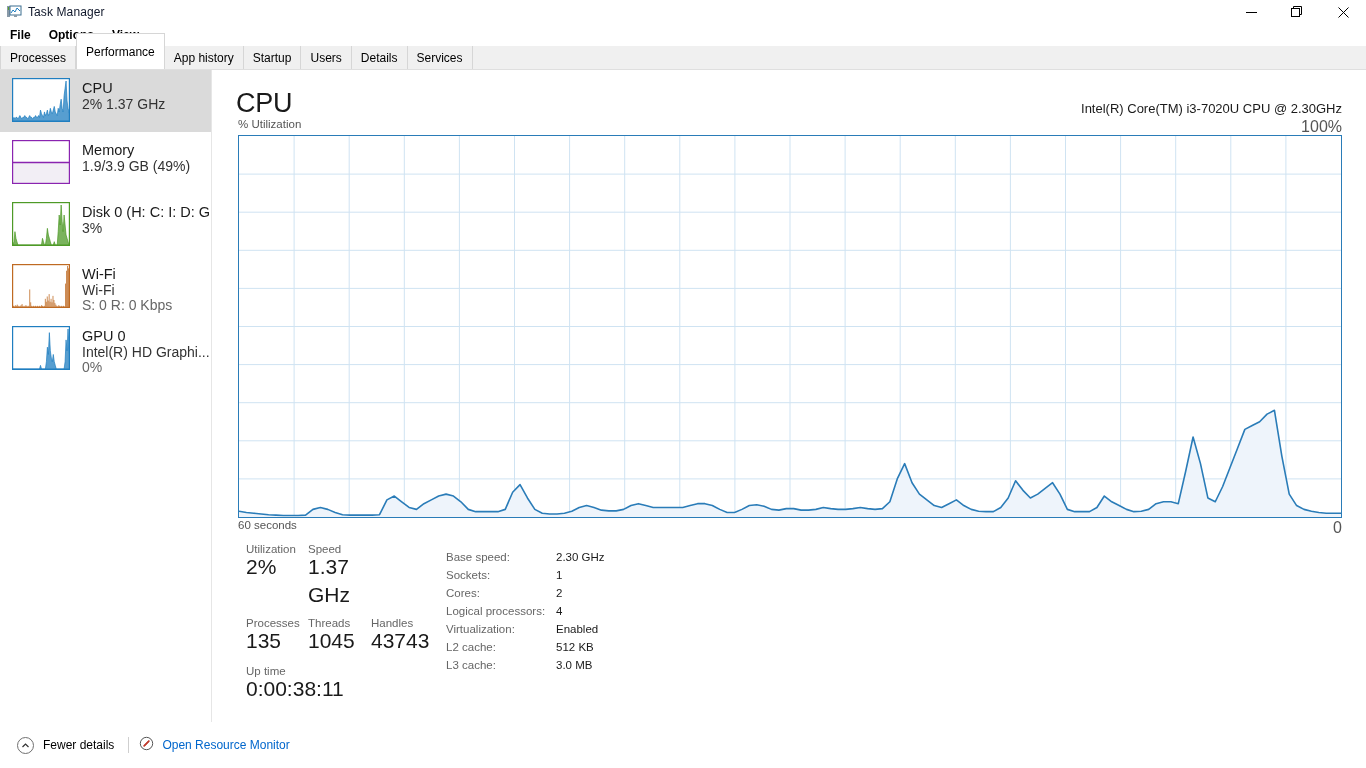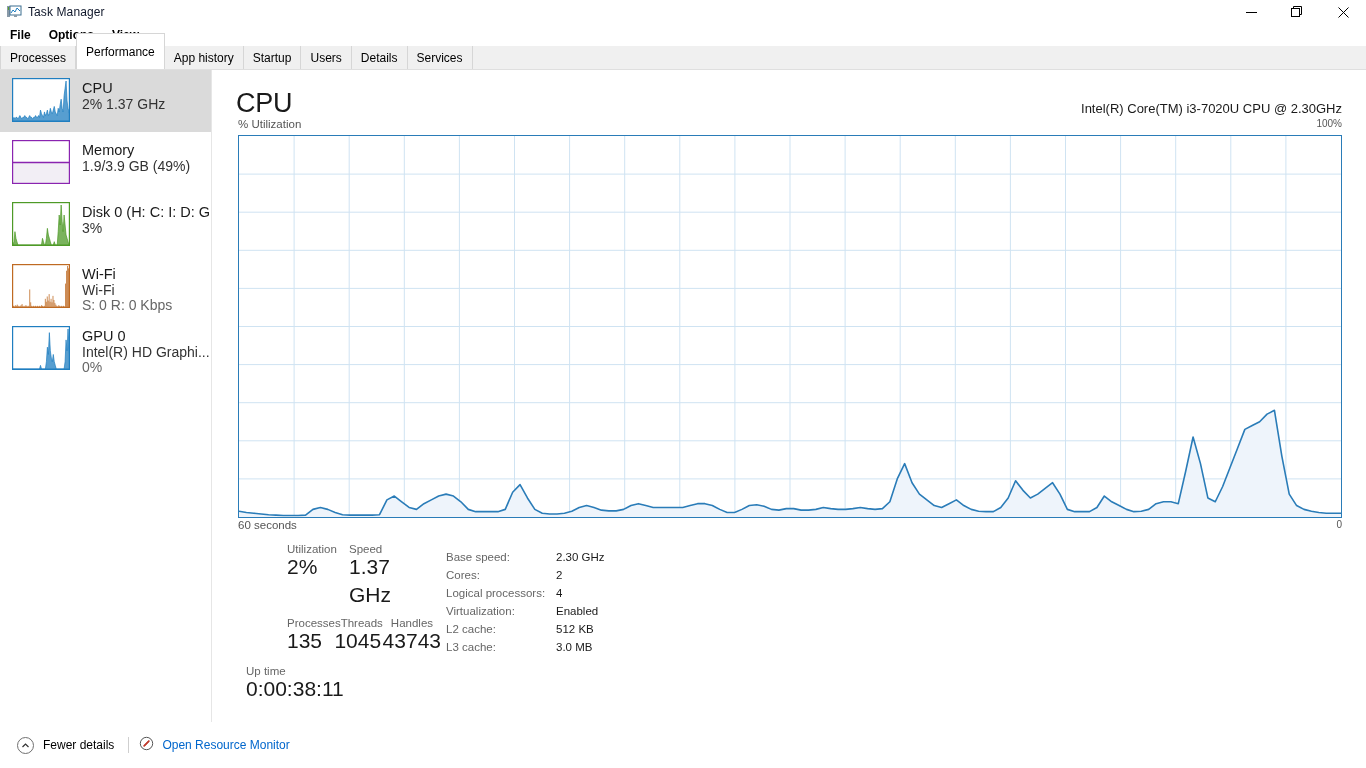--- a/index.html
+++ b/index.html
@@ -109,21 +109,21 @@
   }
   .main-sub {
     position: absolute; right: 24px; top: 31px;
     font-size: 13px; color: #1a1a1a;
   }
 
   .axis-row {
     position: relative; height: 17px; margin: 0 24px 0 26px;
   }
   .axis-left { position: absolute; left: 0; top: 0; font-size: 11.5px; color: #555; }
-  .axis-right { position: absolute; right: 0; top: 0; font-size: 10px; color: #555; }
+  .axis-right { position: absolute; right: 0; top: 0; font-size: 16px; color: #555; }
 
   .graph-wrap {
     position: relative;
     margin: 0 24px 0 26px;
     height: 383px;
     border: 1px solid #2a7cb8;
     background: #ffffff;
   }
   .graph-wrap svg { display: block; width: 100%; height: 100%; }
 
@@ -134,21 +134,21 @@
   
   .stats {
     position: relative; margin-left: 26px; margin-top: 6px; height: 150px;
   }
   .stats-left { position: absolute; left: 8px; top: 0; width: 195px; }
   .stat-labels { display: flex; }
   .stat-values { display: flex; margin-top: -2px; }
   .stat-lbl { font-size: 11.5px; color: #666; }
   .stat-val { font-size: 21px; color: #1a1a1a; font-weight: 400; line-height: 28px; }
 
-  .col-a { width: 62px; margin-left: 41px; }
+  .col-a { width: 62px; }
   .col-b { width: 70px; }
   .col-c { width: 63px; }
 
   .stats-right {
     position: absolute; left: 208px; top: 5px; width: 330px;
     font-size: 11.5px; line-height: 18px;
   }
   .sr-row { display: flex; }
   .sr-key { width: 110px; color: #666; }
   .sr-val { color: #1a1a1a; }
@@ -439,20 +439,24 @@
             <div class="stat-val">0:00:38:11</div>
           </div>
         </div>
 
         <div class="stats-right" id="stats-right">
             <div class="sr-row">
               <div class="sr-key">Base speed:</div>
               <div class="sr-val">2.30 GHz</div>
             </div>
             <div class="sr-row">
+              <div class="sr-key">Sockets:</div>
+              <div class="sr-val">1</div>
+            </div>
+            <div class="sr-row">
               <div class="sr-key">Cores:</div>
               <div class="sr-val">2</div>
             </div>
             <div class="sr-row">
               <div class="sr-key">Logical processors:</div>
               <div class="sr-val">4</div>
             </div>
             <div class="sr-row">
               <div class="sr-key">Virtualization:</div>
               <div class="sr-val">Enabled</div>

